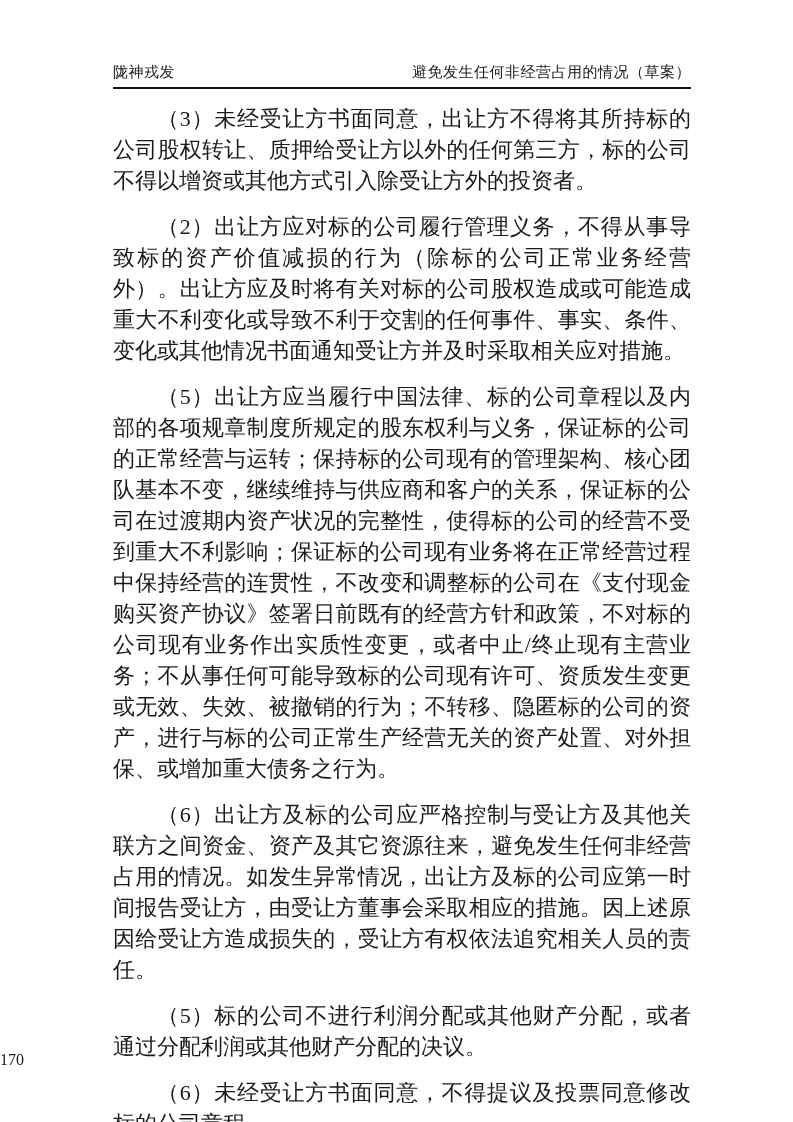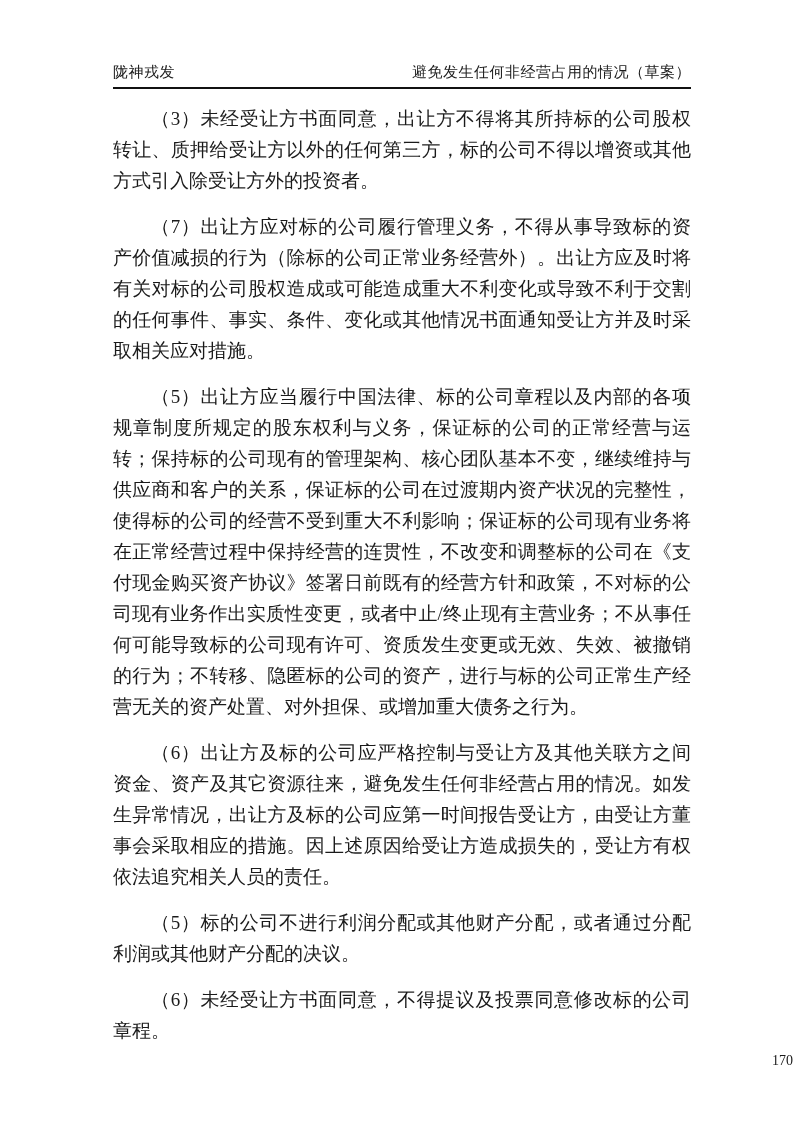--- a/index.html
+++ b/index.html
@@ -38,50 +38,50 @@
     white-space: nowrap;
   }
   .doc-body {
     position: absolute;
     top: 92px;
     left: 113px;
     width: 578px;
   }
   .doc-body p {
     margin: 0 0 15px 0;
-    font-size: 19px;
+    font-size: 22px;
     line-height: 31px;
     text-align: justify;
     text-justify: inter-ideograph;
     text-indent: 2em;
     word-break: break-all;
   }
   .page-footer {
     position: absolute;
     left: 0;
     right: 0;
     bottom: 64px;
-    text-align: right;
-    font-size: 14px;
+    text-align: left;
+    font-size: 16px;
     color: #1a1a1a;
   }
 </style>
 </head>
 <body>
 
 <div class="page">
 
   <div class="page-header">
     <span class="hdr-left">陇神戎发</span>
     <span class="hdr-right">避免发生任何非经营占用的情况（草案）</span>
   </div>
 
   <div class="doc-body">
     <p>（3）未经受让方书面同意，出让方不得将其所持标的公司股权转让、质押给受让方以外的任何第三方，标的公司不得以增资或其他方式引入除受让方外的投资者。</p>
-    <p>（7）出让方应对标的公司履行管理义务，不得从事导致标的资产价值减损的行为（除标的公司正常业务经营外）。出让方应及时将有关对标的公司股权造成或可能造成重大不利变化或导致不利于交割的任何事件、事实、条件、变化或其他情况书面通知受让方并及时采取相关应对措施。</p>
+    <p>（2）出让方应对标的公司履行管理义务，不得从事导致标的资产价值减损的行为（除标的公司正常业务经营外）。出让方应及时将有关对标的公司股权造成或可能造成重大不利变化或导致不利于交割的任何事件、事实、条件、变化或其他情况书面通知受让方并及时采取相关应对措施。</p>
     <p>（5）出让方应当履行中国法律、标的公司章程以及内部的各项规章制度所规定的股东权利与义务，保证标的公司的正常经营与运转；保持标的公司现有的管理架构、核心团队基本不变，继续维持与供应商和客户的关系，保证标的公司在过渡期内资产状况的完整性，使得标的公司的经营不受到重大不利影响；保证标的公司现有业务将在正常经营过程中保持经营的连贯性，不改变和调整标的公司在《支付现金购买资产协议》签署日前既有的经营方针和政策，不对标的公司现有业务作出实质性变更，或者中止/终止现有主营业务；不从事任何可能导致标的公司现有许可、资质发生变更或无效、失效、被撤销的行为；不转移、隐匿标的公司的资产，进行与标的公司正常生产经营无关的资产处置、对外担保、或增加重大债务之行为。</p>
     <p>（6）出让方及标的公司应严格控制与受让方及其他关联方之间资金、资产及其它资源往来，避免发生任何非经营占用的情况。如发生异常情况，出让方及标的公司应第一时间报告受让方，由受让方董事会采取相应的措施。因上述原因给受让方造成损失的，受让方有权依法追究相关人员的责任。</p>
     <p>（5）标的公司不进行利润分配或其他财产分配，或者通过分配利润或其他财产分配的决议。</p>
     <p>（6）未经受让方书面同意，不得提议及投票同意修改标的公司章程。</p>
   </div>
 
   <div class="page-footer">170</div>
 
 </div>
 

